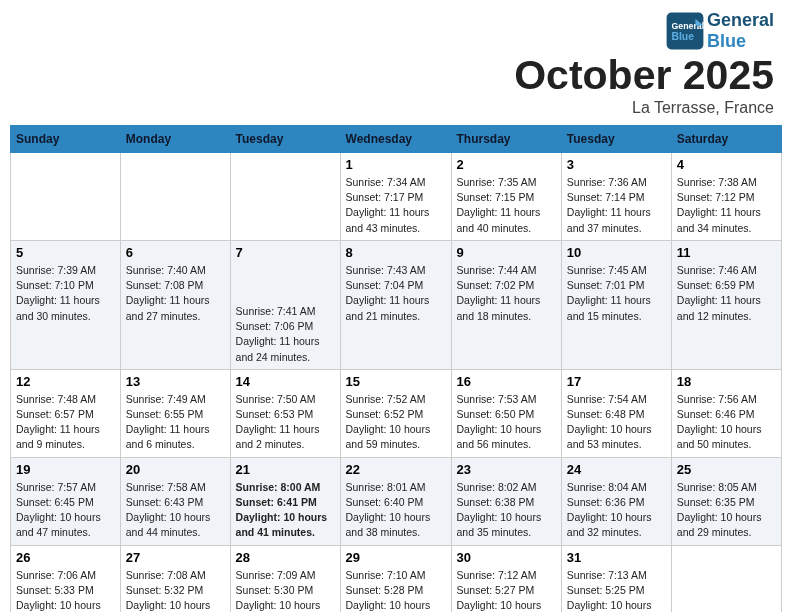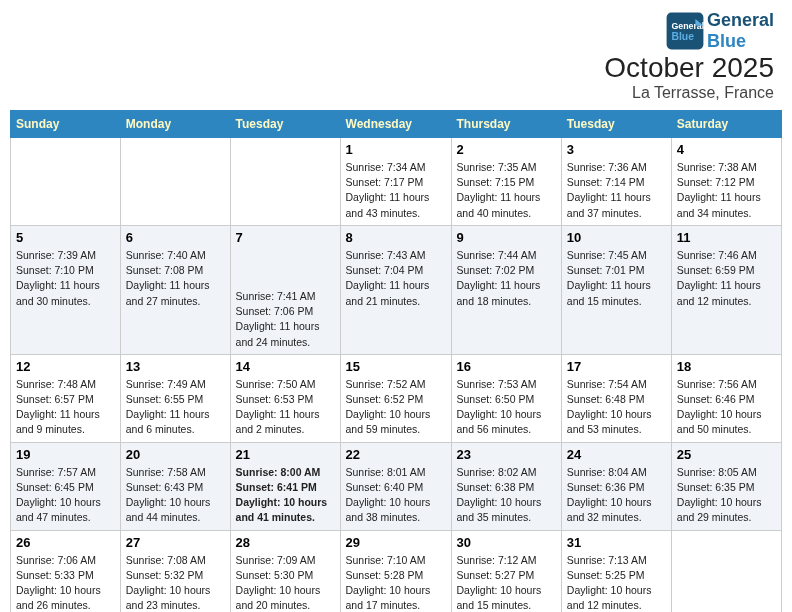--- a/index.html
+++ b/index.html
@@ -27,37 +27,37 @@
     }
     .logo-icon {
       width: 40px;
       height: 40px;
       margin-right: 2px;
     }
     .title-block {
       text-align: right;
     }
     .title-block h1 {
-      font-size: 28px;
-      font-weight: normal;
+      font-size: 41px;
+      font-weight: bold;
       color: #222;
     }
     .title-block h2 {
       font-size: 16px;
       font-weight: normal;
       color: #444;
     }
     table {
       width: 100%;
       border-collapse: collapse;
       font-size: 11px;
     }
     thead tr th {
       background-color: #2e86c1;
-      color: #fef9c3;
+      color: #0f172a;
       text-align: left;
       padding: 6px 5px;
       font-size: 12px;
       font-weight: bold;
       border: 1px solid #2e86c1;
     }
     tbody tr td {
       border: 1px solid #ccc;
       vertical-align: top;
       padding: 4px 5px;

